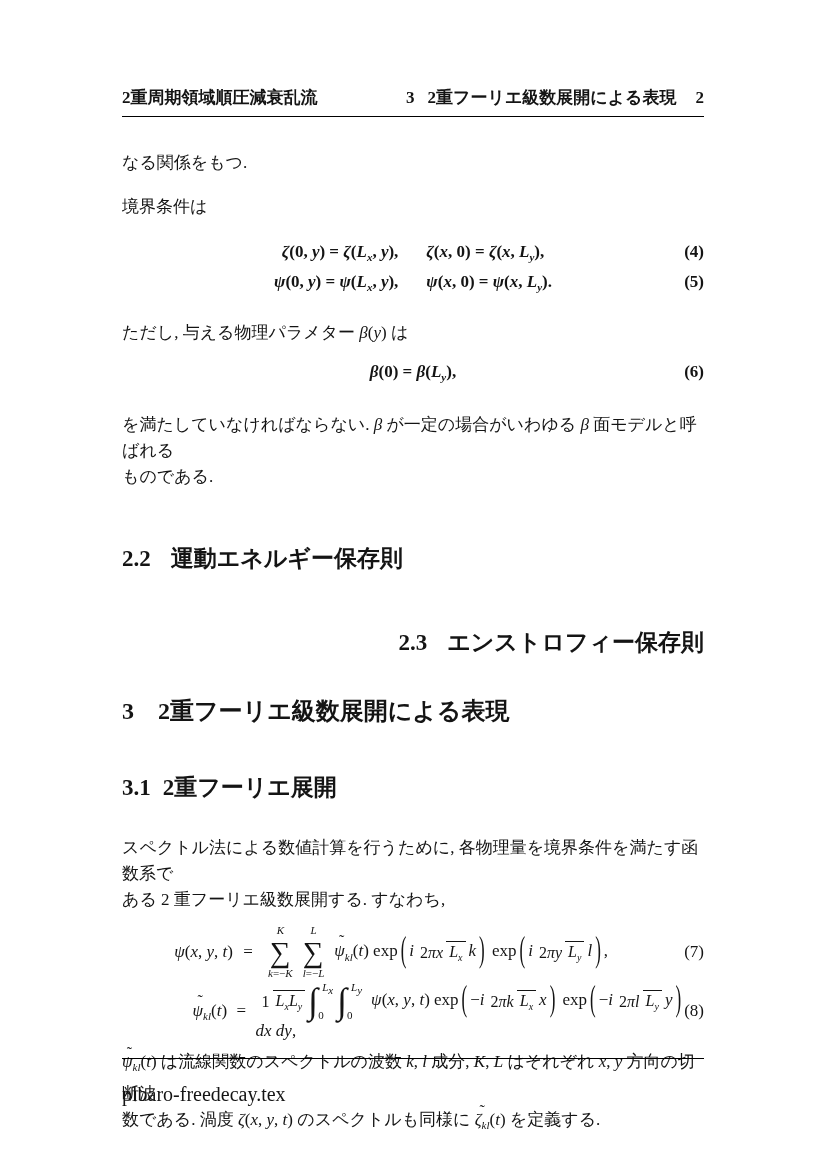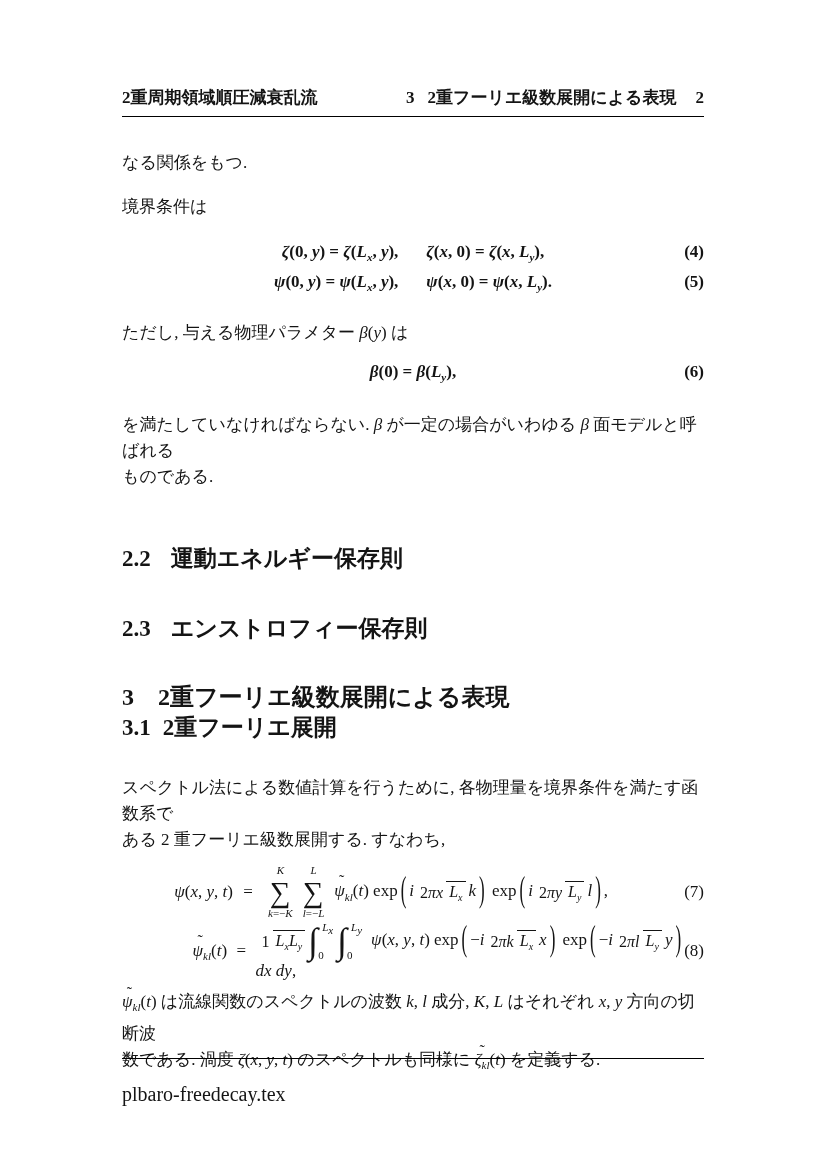--- a/index.html
+++ b/index.html
@@ -38,22 +38,22 @@
   .meq{position:relative;display:flex;align-items:center;font-size:17px;}
   .meq7{margin-top:10px;min-height:58px;}
   .meq8{min-height:58px;}
   .lhs{display:inline-block;width:111px;text-align:right;}
   .rel{display:inline-block;width:30px;text-align:center;}
   .rhs{display:inline-block;}
 
   
   .subsec{margin:0;font-size:23px;font-weight:bold;display:flex;gap:20px;line-height:1.3;}
   .h22{margin-top:54px;}
-  .h23{margin-top:40px;}
-  .h31{gap:12px;}
+  .h23{margin-top:54px;justify-content:flex-end;}
+  .h31{margin-top:46px;gap:12px;}
   .sec{margin:0;font-size:24px;font-weight:bold;display:flex;gap:24px;line-height:1.3;}
   .h3s{margin-top:38px;}
 
   
   i{font-style:italic;}
   sub{font-size:11px;}
   .frac{display:inline-flex;flex-direction:row;align-items:center;vertical-align:middle;
         margin:0 3px;line-height:1.2;font-size:16px;}
   .fn{padding:0 3px;}
   .fd{border-top:1px solid #141414;padding:0 3px;}

